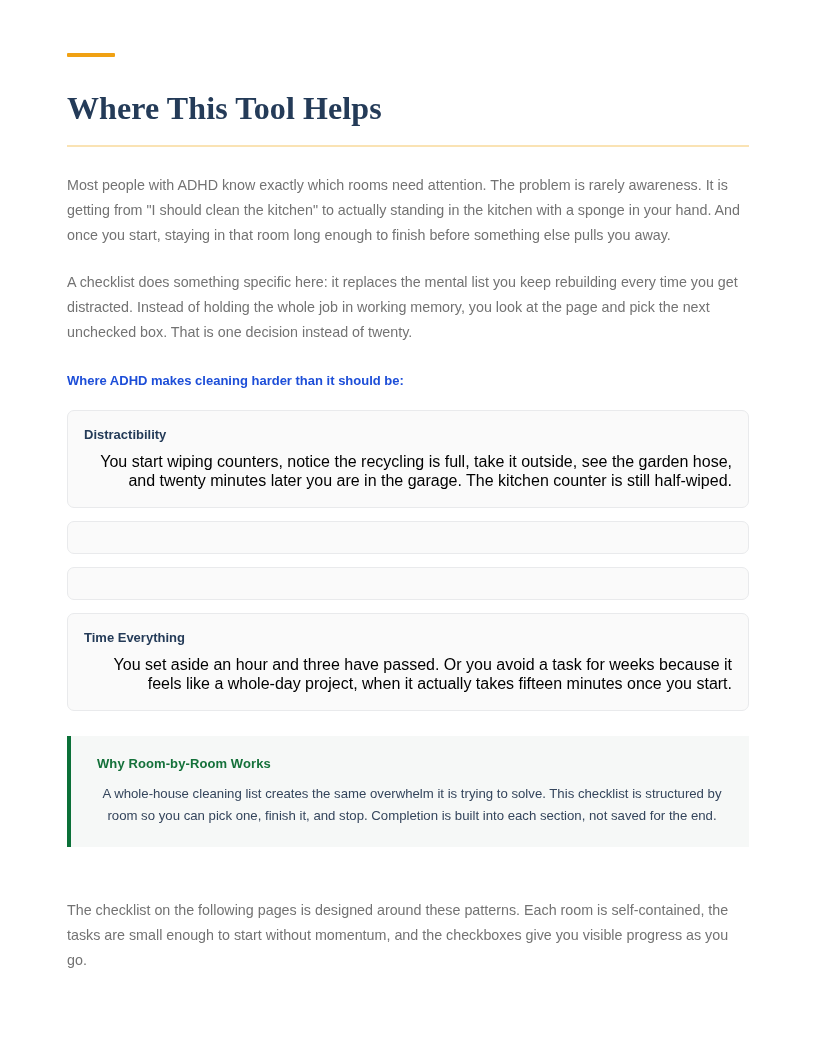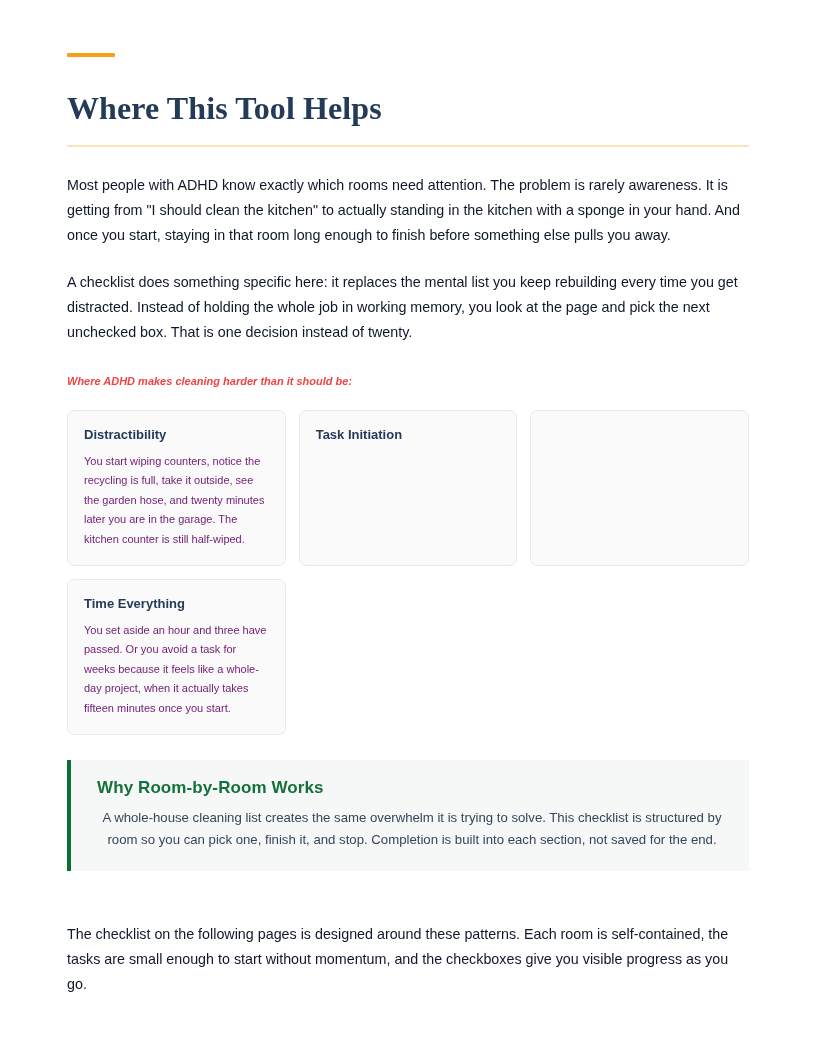--- a/index.html
+++ b/index.html
@@ -46,74 +46,74 @@
     margin-top: 18px;
     height: 2px;
     background: #fae3b4;
   }
 
   
   .para {
     margin: 22px 0 0 0;
     font-size: 14.3px;
     line-height: 25px;
-    color: #0f172a;
+    color: #737373;
   }
   .para.first { margin-top: 26px; }
 
   .lead-in {
     margin: 26px 0 0 0;
-    font-size: 11px;
+    font-size: 13px;
     font-weight: bold;
     line-height: 20px;
-    color: #ef4444;
-    font-style: italic;
+    color: #1d4ed8;
   }
 
   
   .card-grid {
     margin-top: 19px;
     display: grid;
-    grid-template-columns: 1fr 1fr 1fr;
+    grid-template-columns: 1fr;
     gap: 13px;
   }
 
   .card {
     background: #fafafa;
     border: 1px solid #e9eaec;
     border-radius: 7px;
     padding: 15px 16px 16px 16px;
     box-sizing: border-box;
   }
 
   .card-title {
     font-size: 13px;
     font-weight: bold;
     color: #243b58;
     line-height: 18px;
     margin-bottom: 8px;
   }
 
   .card-body {
-    font-size: 11px;
+    font-size: 16px;
     line-height: 19.4px;
-    color: #701a75;
+    color: #000000;
+    text-align: right;
   }
 
   
   .callout {
     margin-top: 25px;
     background: #f6f8f7;
     border-left: 4px solid #0b7038;
     padding: 18px 22px 20px 26px;
     box-sizing: border-box;
   }
 
   .callout-title {
-    font-size: 17px;
+    font-size: 13px;
     font-weight: bold;
     color: #14713a;
     line-height: 20px;
     margin-bottom: 9px;
     letter-spacing: 0.1px;
   }
 
   .callout-body {
     font-size: 13.2px;
     line-height: 22px;
@@ -143,21 +143,20 @@
   <p class="lead-in">Where ADHD makes cleaning harder than it should be:</p>
 
   <div class="card-grid">
 
     <div class="card">
       <div class="card-title">Distractibility</div>
       <div class="card-body">You start wiping counters, notice the recycling is full, take it outside, see the garden hose, and twenty minutes later you are in the garage. The kitchen counter is still half-wiped.</div>
     </div>
 
     <div class="card">
-      <div class="card-title">Task Initiation</div>
     </div>
 
     <div class="card">
     </div>
 
     <div class="card">
       <div class="card-title">Time Everything</div>
       <div class="card-body">You set aside an hour and three have passed. Or you avoid a task for weeks because it feels like a whole-day project, when it actually takes fifteen minutes once you start.</div>
     </div>
 

